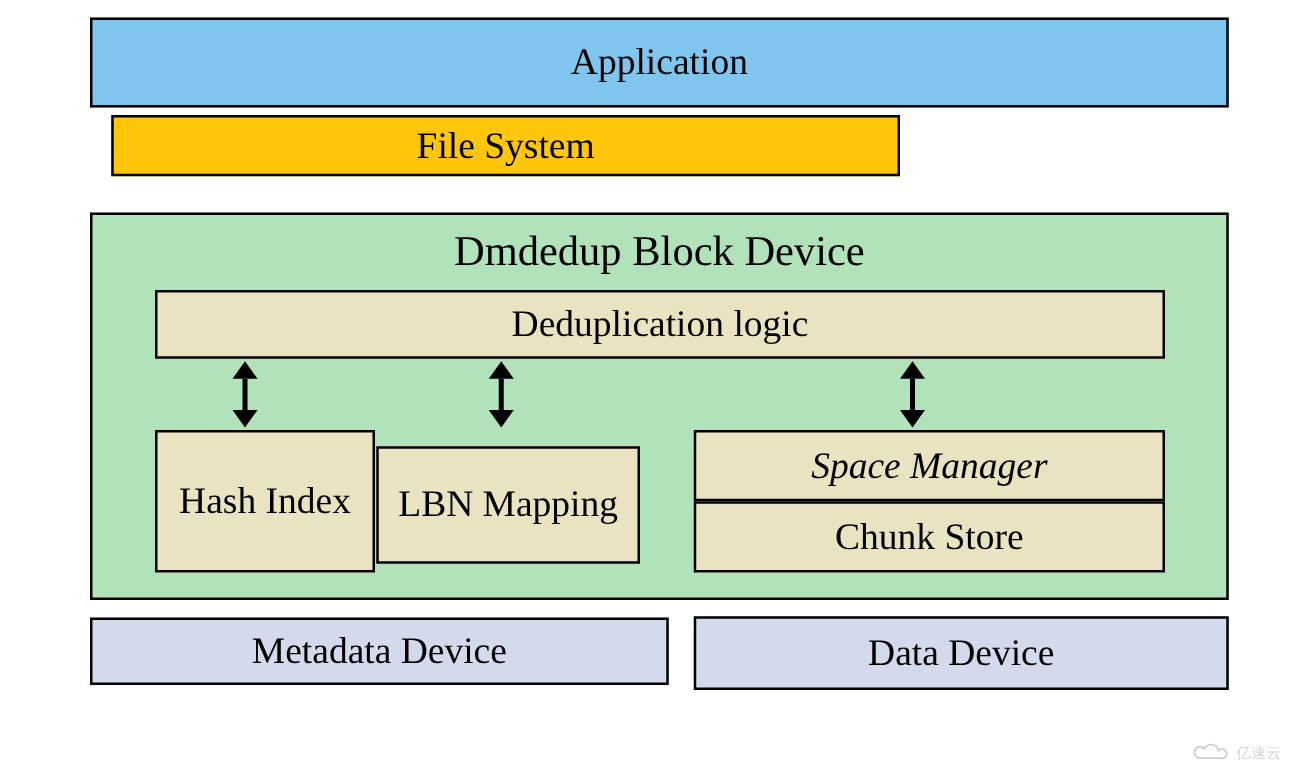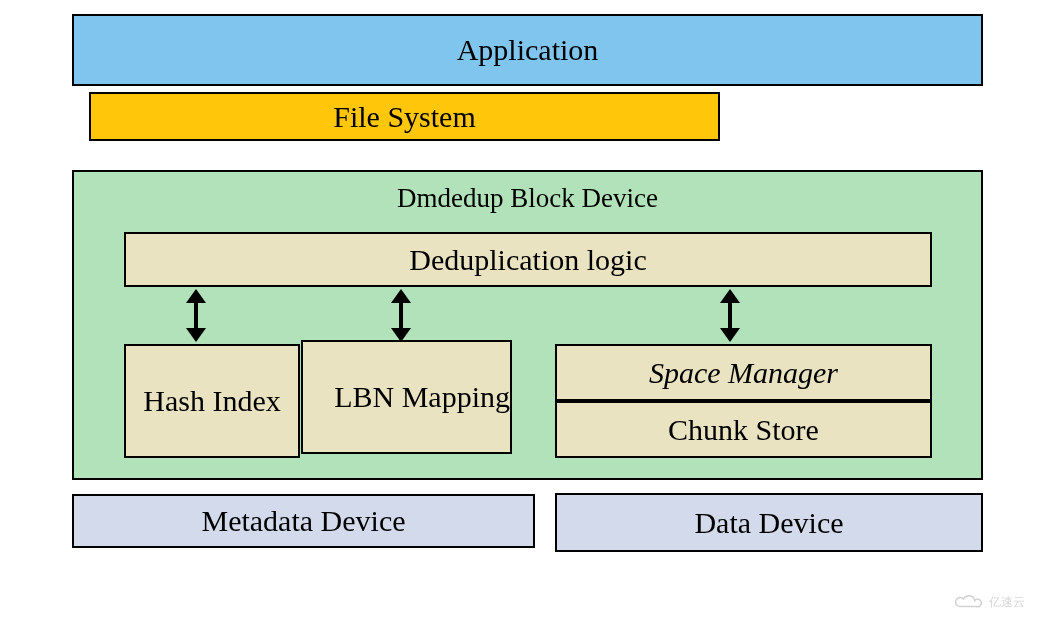--- a/index.html
+++ b/index.html
@@ -36,37 +36,36 @@
     left: 72px; top: 170px;
     width: 911px; height: 310px;
     background: #b2e2b9;
     display: block;
   }
   .dmdedup-title {
     position: absolute;
     left: 0; right: 0;
     top: 10px;
     text-align: center;
-    font-size: 27px;
+    font-size: 34px;
   }
   .dedup-logic {
     left: 124px; top: 232px;
     width: 808px; height: 55px;
     background: #e9e3c1;
   }
   .hash-index {
     left: 124px; top: 344px;
     width: 176px; height: 114px;
     background: #e9e3c1;
   }
   .lbn-mapping {
-    left: 301px; top: 340px;
-    width: 211px; height: 114px;
+    left: 301px; top: 357px;
+    width: 211px; height: 94px;
     background: #e9e3c1;
-    justify-content: flex-end;
   }
   .space-manager {
     left: 555px; top: 344px;
     width: 377px; height: 57px;
     background: #e9e3c1;
     font-style: italic;
   }
   .chunk-store {
     left: 555px; top: 401px;
     width: 377px; height: 57px;

